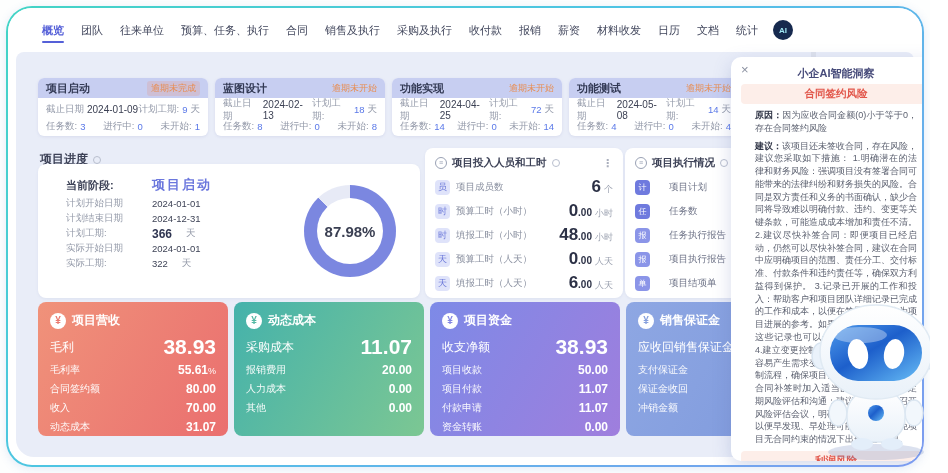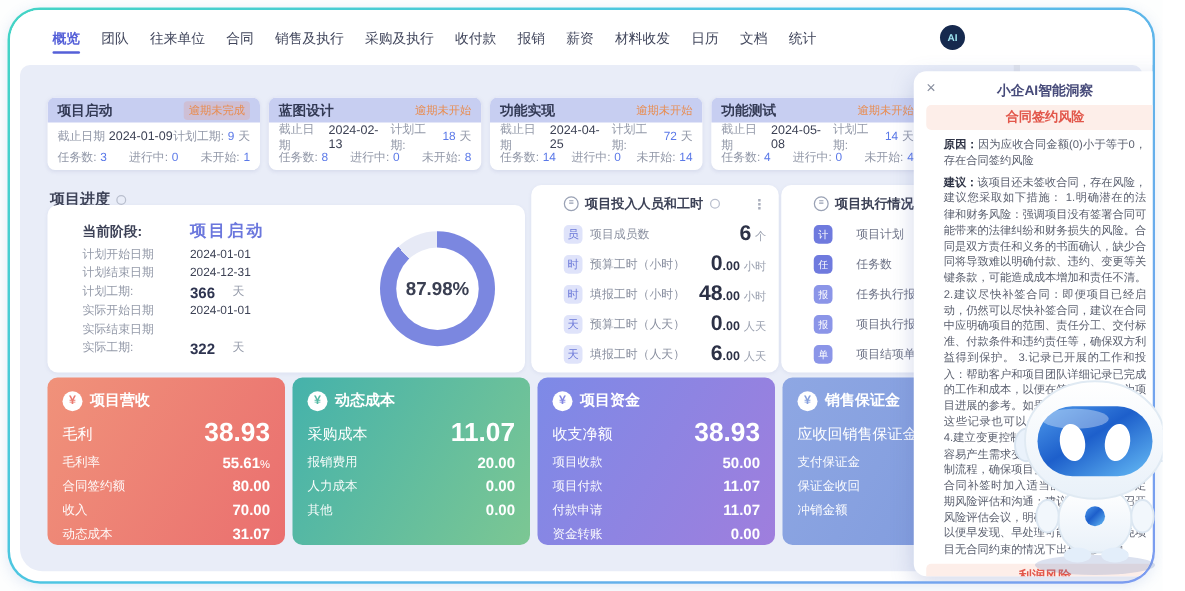--- a/index.html
+++ b/index.html
@@ -35,21 +35,21 @@
   .sc-head { height:20px; background:#c7cef1; display:flex; align-items:center; justify-content:space-between; padding:0 8px; }
   .sc-name { font-size:11px; font-weight:bold; color:#333a55; }
   .sc-tag { font-size:9px; color:#e88d52; }
   .sc-tag.pill { background:rgba(236,130,90,.18); padding:1px 4px; border-radius:3px; }
   .sc-body { padding:3px 8px 0; }
   .sc-row { display:flex; align-items:center; justify-content:space-between; font-size:9.5px; height:17px; }
   .grp { display:flex; align-items:center; gap:3px; }
   .lbl { color:#9298a8; } .dval { color:#3c4154; font-size:10px; } .num { color:#5b79e8; }
 
   
-  .panel { position:absolute; background:#fff; border-radius:8px; box-shadow:0 1px 3px rgba(120,130,180,.10); z-index:2;padding-left:16px; }
+  .panel { position:absolute; background:#fff; border-radius:8px; box-shadow:0 1px 3px rgba(120,130,180,.10); z-index:2; }
   .pp { left:30px; top:156px; width:382px; height:134px; }
   .pp-grid { position:absolute; left:28px; top:10px; }
   .prow { display:flex; align-items:center; height:15px; font-size:9.5px; }
   .prow.current { height:22px; font-size:11px; }
   .plab { width:64px; color:#949aa9; }
   .current .plab { font-weight:bold; color:#3d4257; width:64px; }
   .pval { color:#3e4356; margin-left:22px; }
   .current .pval { color:#6b77dd; font-weight:bold; font-size:13px; letter-spacing:2px; }
   .pp-grid .prow:nth-child(4) .pval, .pp-grid .prow:nth-child(7) .pval { font-weight:bold; font-size:12px; color:#2e3450; }
   .punit { margin-left:14px; color:#949aa9; }
@@ -116,20 +116,21 @@
 <div class="page">
   <div class="frame">
     <div class="inner">
 
       <div class="content-bg"></div>
 
       <div class="nav">
         <span class="tab active">概览</span>
         <span class="tab">团队</span>
         <span class="tab">往来单位</span>
+        <span class="tab">预算、任务、执行</span>
         <span class="tab">合同</span>
         <span class="tab">销售及执行</span>
         <span class="tab">采购及执行</span>
         <span class="tab">收付款</span>
         <span class="tab">报销</span>
         <span class="tab">薪资</span>
         <span class="tab">材料收发</span>
         <span class="tab">日历</span>
         <span class="tab">文档</span>
         <span class="tab">统计</span>
@@ -298,24 +299,20 @@
               <span class="pval">2024-12-31</span>
             </div>
           <div class="prow">
               <span class="plab">计划工期:</span>
               <span class="pval">366</span>
               <span class="punit">天</span>
             </div>
           <div class="prow">
               <span class="plab">实际开始日期</span>
               <span class="pval">2024-01-01</span>
-            </div>
-          <div class="prow">
-              <span class="plab">实际结束日期</span>
-              <span class="pval"></span>
             </div>
           <div class="prow">
               <span class="plab">实际工期:</span>
               <span class="pval">322</span>
               <span class="punit">天</span>
             </div>
         </div>
         <div class="donut" style="background: conic-gradient(from 316.728deg, rgb(231, 234, 246) 0deg, rgb(231, 234, 246) 43.272deg, rgb(123, 135, 224) 43.272deg, rgb(123, 135, 224) 360deg);">
           <div class="donut-hole">
               <span>87.98%</span>

